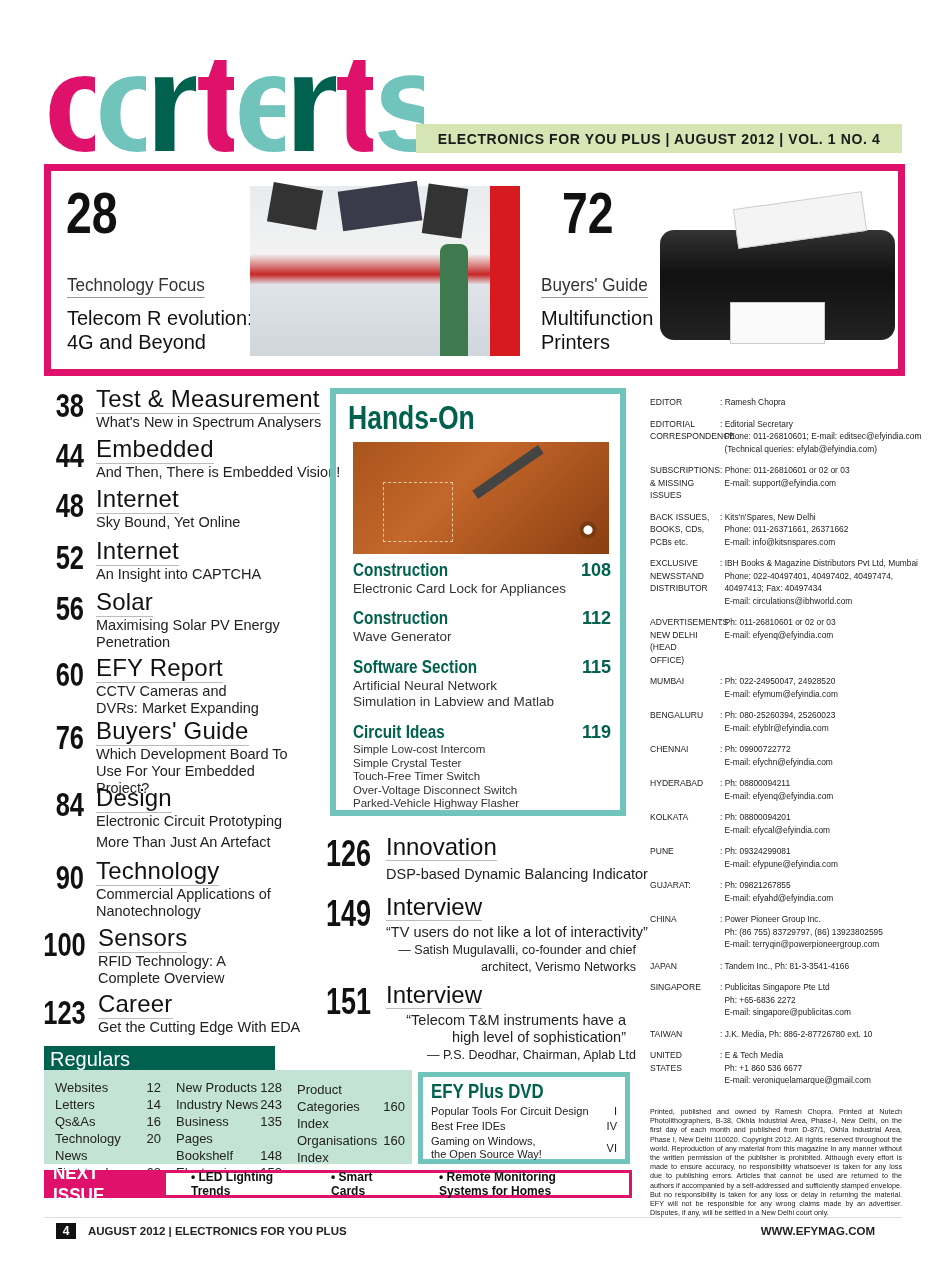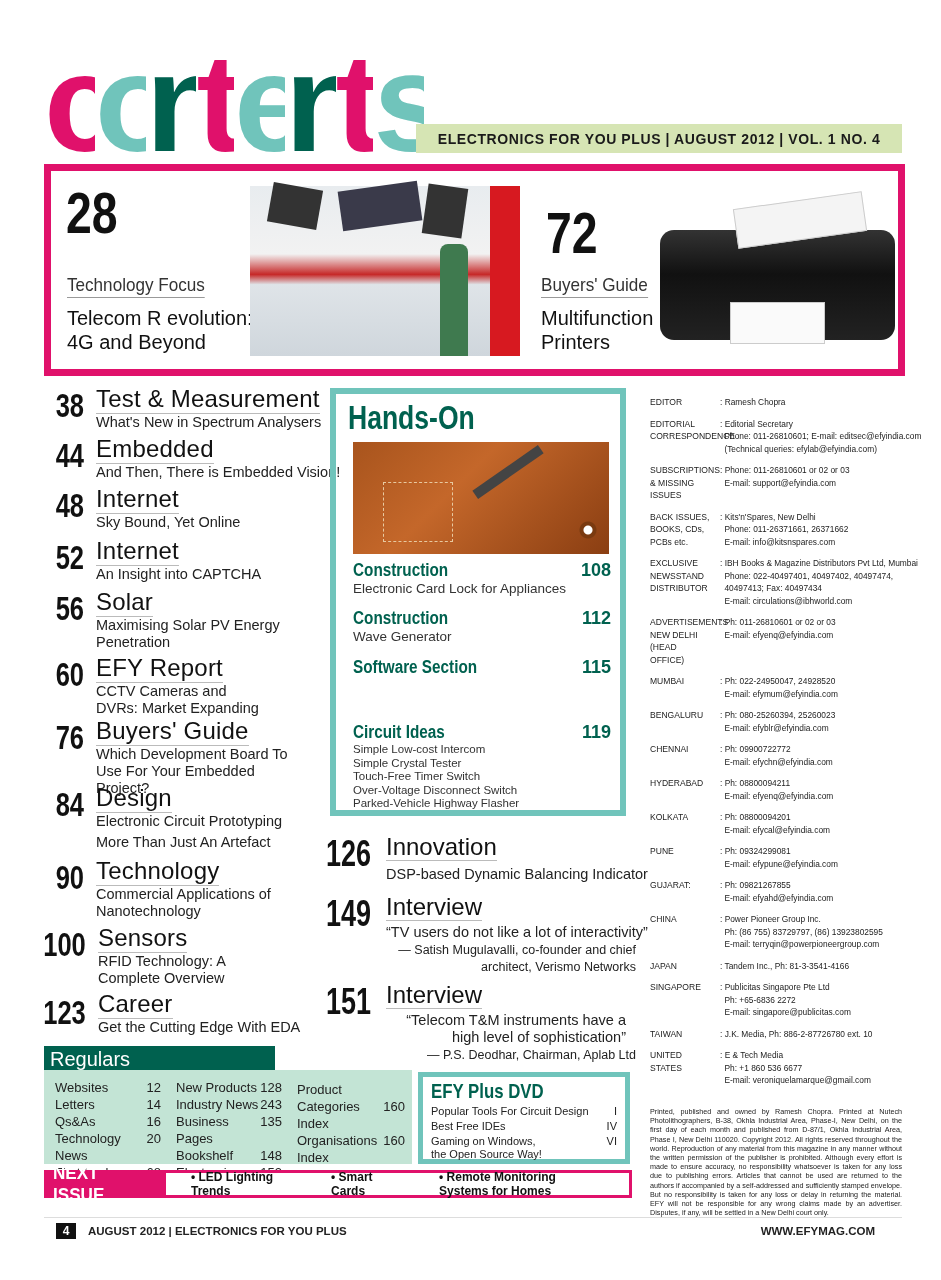--- a/index.html
+++ b/index.html
@@ -97,21 +97,21 @@
   <div>Telecom R evolution:</div>
   <div>4G and Beyond</div>
 </div>
 <div class="abs photo1">
   <div style="position:absolute;left:20px;top:0;width:50px;height:40px;background:#333;transform:rotate(10deg);"></div>
   <div style="position:absolute;left:90px;top:0;width:80px;height:40px;background:#3a3a4a;transform:rotate(-8deg);"></div>
   <div style="position:absolute;left:175px;top:0;width:40px;height:50px;background:#333;transform:rotate(8deg);"></div>
   <div style="position:absolute;left:190px;top:58px;width:28px;height:112px;background:#3f7a4f;border-radius:8px 8px 0 0;"></div>
 </div>
 
-<div class="abs" style="left:546px;top:184px;margin-top:20px;">
+<div class="abs" style="left:562px;top:184px;">
   <div class="feat-num">72</div>
 </div>
 <div class="abs" style="left:541px;top:274px;"><span class="feat-cat">Buyers' Guide</span></div>
 <div class="abs feat-title" style="left:541px;top:306px;">
   <div>Multifunction</div>
   <div>Printers</div>
 </div>
 <div class="abs photo2">
   <div style="position:absolute;left:5px;top:40px;width:235px;height:110px;background:linear-gradient(180deg,#333,#111 40%,#222);border-radius:14px;"></div>
   <div style="position:absolute;left:80px;top:10px;width:130px;height:40px;background:#f4f4f4;transform:rotate(-8deg);border:1px solid #ccc;"></div>
@@ -187,20 +187,21 @@
     <div class="ho-sec-sub">Electronic Card Lock for Appliances</div>
   </div>
   <div class="ho-sec" style="top:214px">
     <span class="ho-sec-head">Construction</span>
     <span class="ho-sec-page">112</span>
     <div class="ho-sec-sub">Wave Generator</div>
   </div>
   <div class="ho-sec" style="top:263px">
     <span class="ho-sec-head">Software Section</span>
     <span class="ho-sec-page">115</span>
+    <div class="ho-sec-sub" style="width:205px">Artificial Neural Network Simulation in Labview and Matlab</div>
   </div>
   <div class="ho-sec" style="top:328px">
     <span class="ho-sec-head">Circuit Ideas</span>
     <span class="ho-sec-page">119</span>
     <div class="ho-ci">Simple Low-cost Intercom</div>
     <div class="ho-ci">Simple Crystal Tester</div>
     <div class="ho-ci">Touch-Free Timer Switch</div>
     <div class="ho-ci">Over-Voltage Disconnect Switch</div>
     <div class="ho-ci">Parked-Vehicle Highway Flasher</div>
   </div>
@@ -424,21 +425,21 @@
 <div class="abs dvd">
   <div class="dvd-title">EFY Plus DVD</div>
   <div class="dvd-row">
       <span>Popular Tools For Circuit Design</span>
       <span>I</span>
     </div>
   <div class="dvd-row">
       <span>Best Free IDEs</span>
       <span>IV</span>
     </div>
-  <div class="dvd-row" style="align-items:flex-start">
+  <div class="dvd-row" style="align-items:center">
       <span><span>Gaming on Windows,</span><br><span>the Open Source Way!</span></span>
       <span>VI</span>
     </div>
 </div>
 
 <div class="abs next">
   <div class="next-label">NEXT ISSUE</div>
   <div class="next-items">
     <span>• LED Lighting Trends</span>
     <span>• Smart Cards</span>

